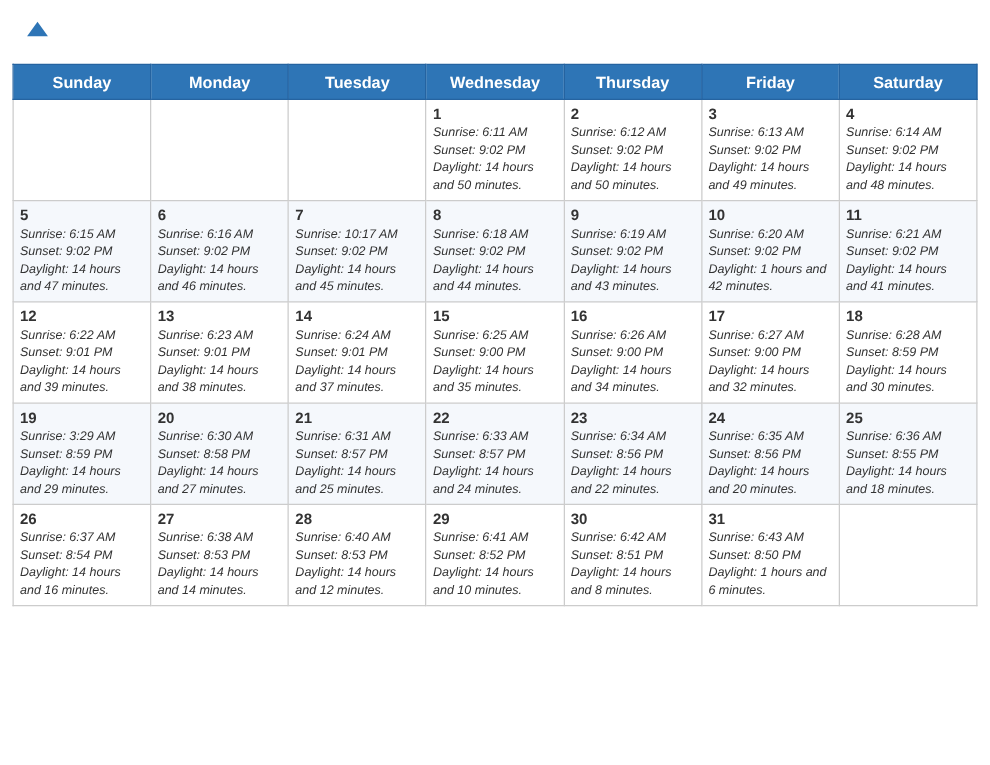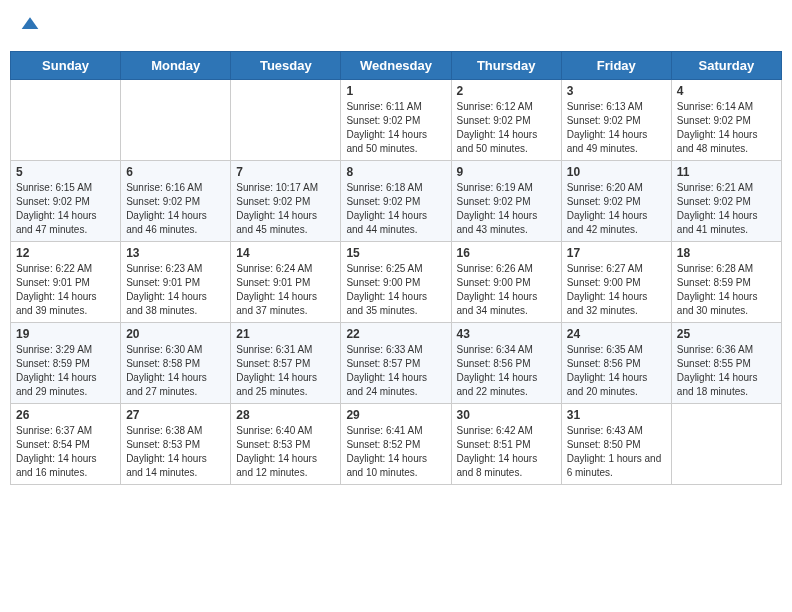--- a/index.html
+++ b/index.html
@@ -77,20 +77,21 @@
     .day-number {
       font-weight: bold;
       font-size: 12px;
       display: block;
       margin-bottom: 2px;
     }
     .day-info {
       font-size: 10px;
       line-height: 1.4;
       color: #333;
+      font-style: italic;
     }
     .empty-cell {
       background: #fff !important;
     }
   </style>
 </head>
 <body>
 
 <div class="header">
   <div class="logo">
@@ -198,21 +199,21 @@
           <span>Sunrise: 6:19 AM</span><br>
           <span>Sunset: 9:02 PM</span><br>
           <span>Daylight: 14 hours and 43 minutes.</span>
         </div>
       </td>
         <td>
         <span class="day-number">10</span>
         <div class="day-info">
           <span>Sunrise: 6:20 AM</span><br>
           <span>Sunset: 9:02 PM</span><br>
-          <span>Daylight: 14 hours and 42 minutes.</span>
+          <span>Daylight: 1 hours and 42 minutes.</span>
         </div>
       </td>
         <td>
         <span class="day-number">11</span>
         <div class="day-info">
           <span>Sunrise: 6:21 AM</span><br>
           <span>Sunset: 9:02 PM</span><br>
           <span>Daylight: 14 hours and 41 minutes.</span>
         </div>
       </td>
@@ -302,21 +303,21 @@
       </td>
         <td>
         <span class="day-number">22</span>
         <div class="day-info">
           <span>Sunrise: 6:33 AM</span><br>
           <span>Sunset: 8:57 PM</span><br>
           <span>Daylight: 14 hours and 24 minutes.</span>
         </div>
       </td>
         <td>
-        <span class="day-number">43</span>
+        <span class="day-number">23</span>
         <div class="day-info">
           <span>Sunrise: 6:34 AM</span><br>
           <span>Sunset: 8:56 PM</span><br>
           <span>Daylight: 14 hours and 22 minutes.</span>
         </div>
       </td>
         <td>
         <span class="day-number">24</span>
         <div class="day-info">
           <span>Sunrise: 6:35 AM</span><br>

